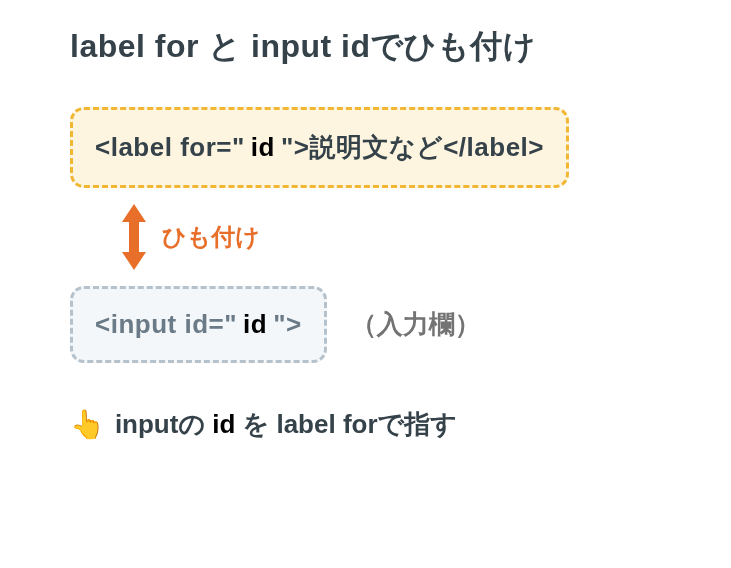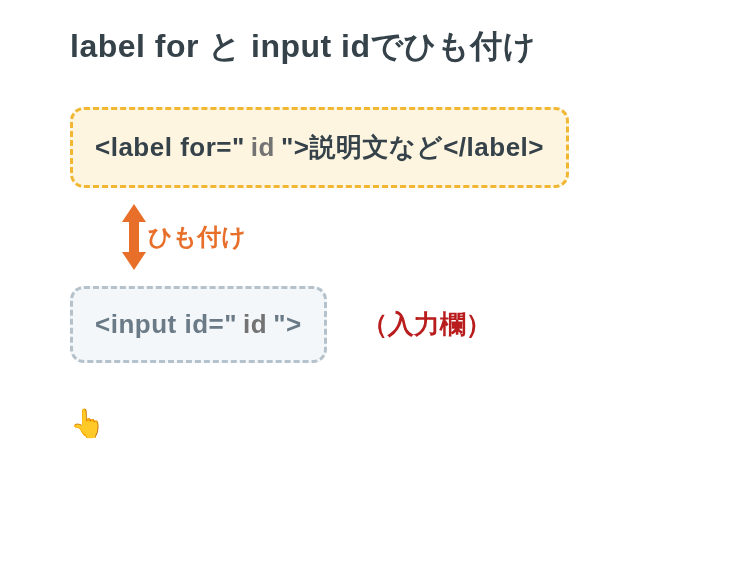--- a/index.html
+++ b/index.html
@@ -34,25 +34,26 @@
   }
   .box-label {
     border-color: #f1b733;
     background: #fdf5df;
   }
   .box-input {
     border-color: #b6c2cb;
     background: #f3f7f9;
     color: #6a7a86;
   }
-  .id-orange { color: #737373; }
-  .faint { color: #b91c1c; font-weight: 600; margin-left: 35px; font-size:26px; }
+  .id-orange { color: #000000; }
+  .faint { color: #737373; font-weight: 600; margin-left: 24px; font-size:26px; }
   .link-row {
     display: flex;
     align-items: center;
+    gap: 14px;
     margin: 16px 0 16px 50px;
     font-family: Liberation Mono, monospace;
   }
   .link-label {
     color: #e76f2a;
     font-size: 24px;
     font-weight: 600;
   }
   .arrow svg { display:block; }
   .footer {
@@ -96,15 +97,18 @@
     <div class="box box-input">
       <span>&lt;input id="</span>
         <span class="id-orange">id </span>
         <span>"&gt;</span>
     </div>
     <span class="faint">（入力欄）</span>
   </div>
 
   <div class="footer">
     <span class="emoji">👆</span>
+    <span>
+      <span> inputの </span><span class="id-orange">id</span><span> を label forで指す</span>
+    </span>
   </div>
 
 </div>
 
 </body></html>

